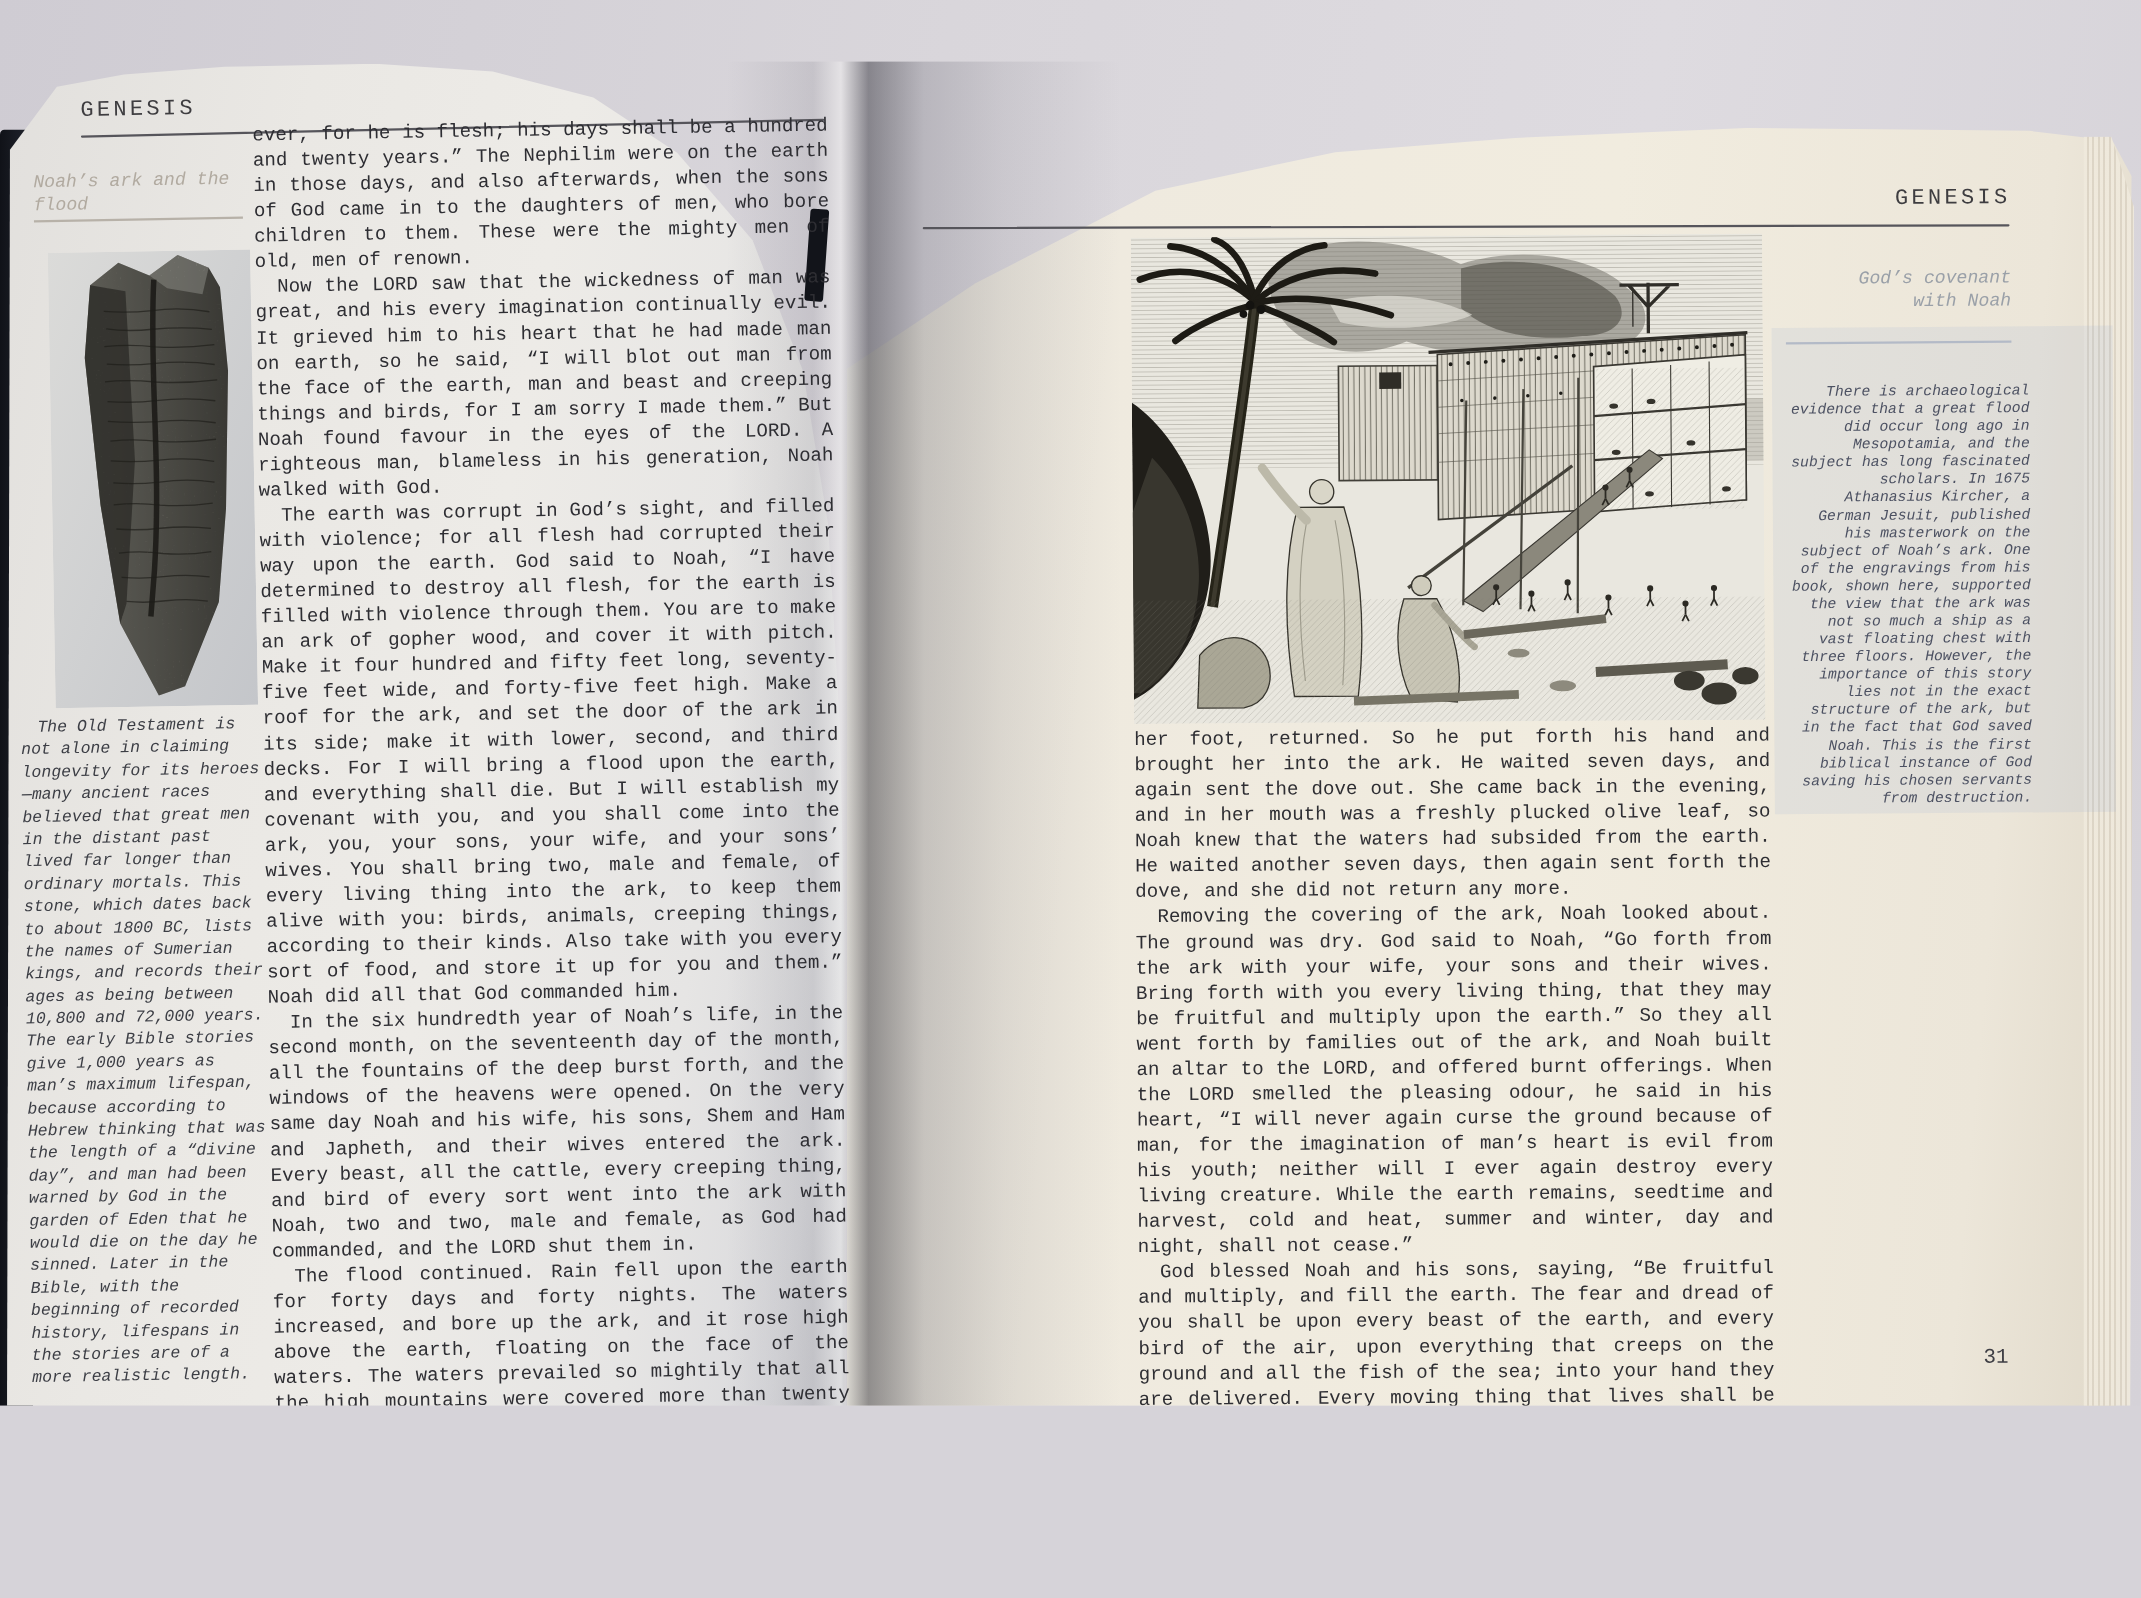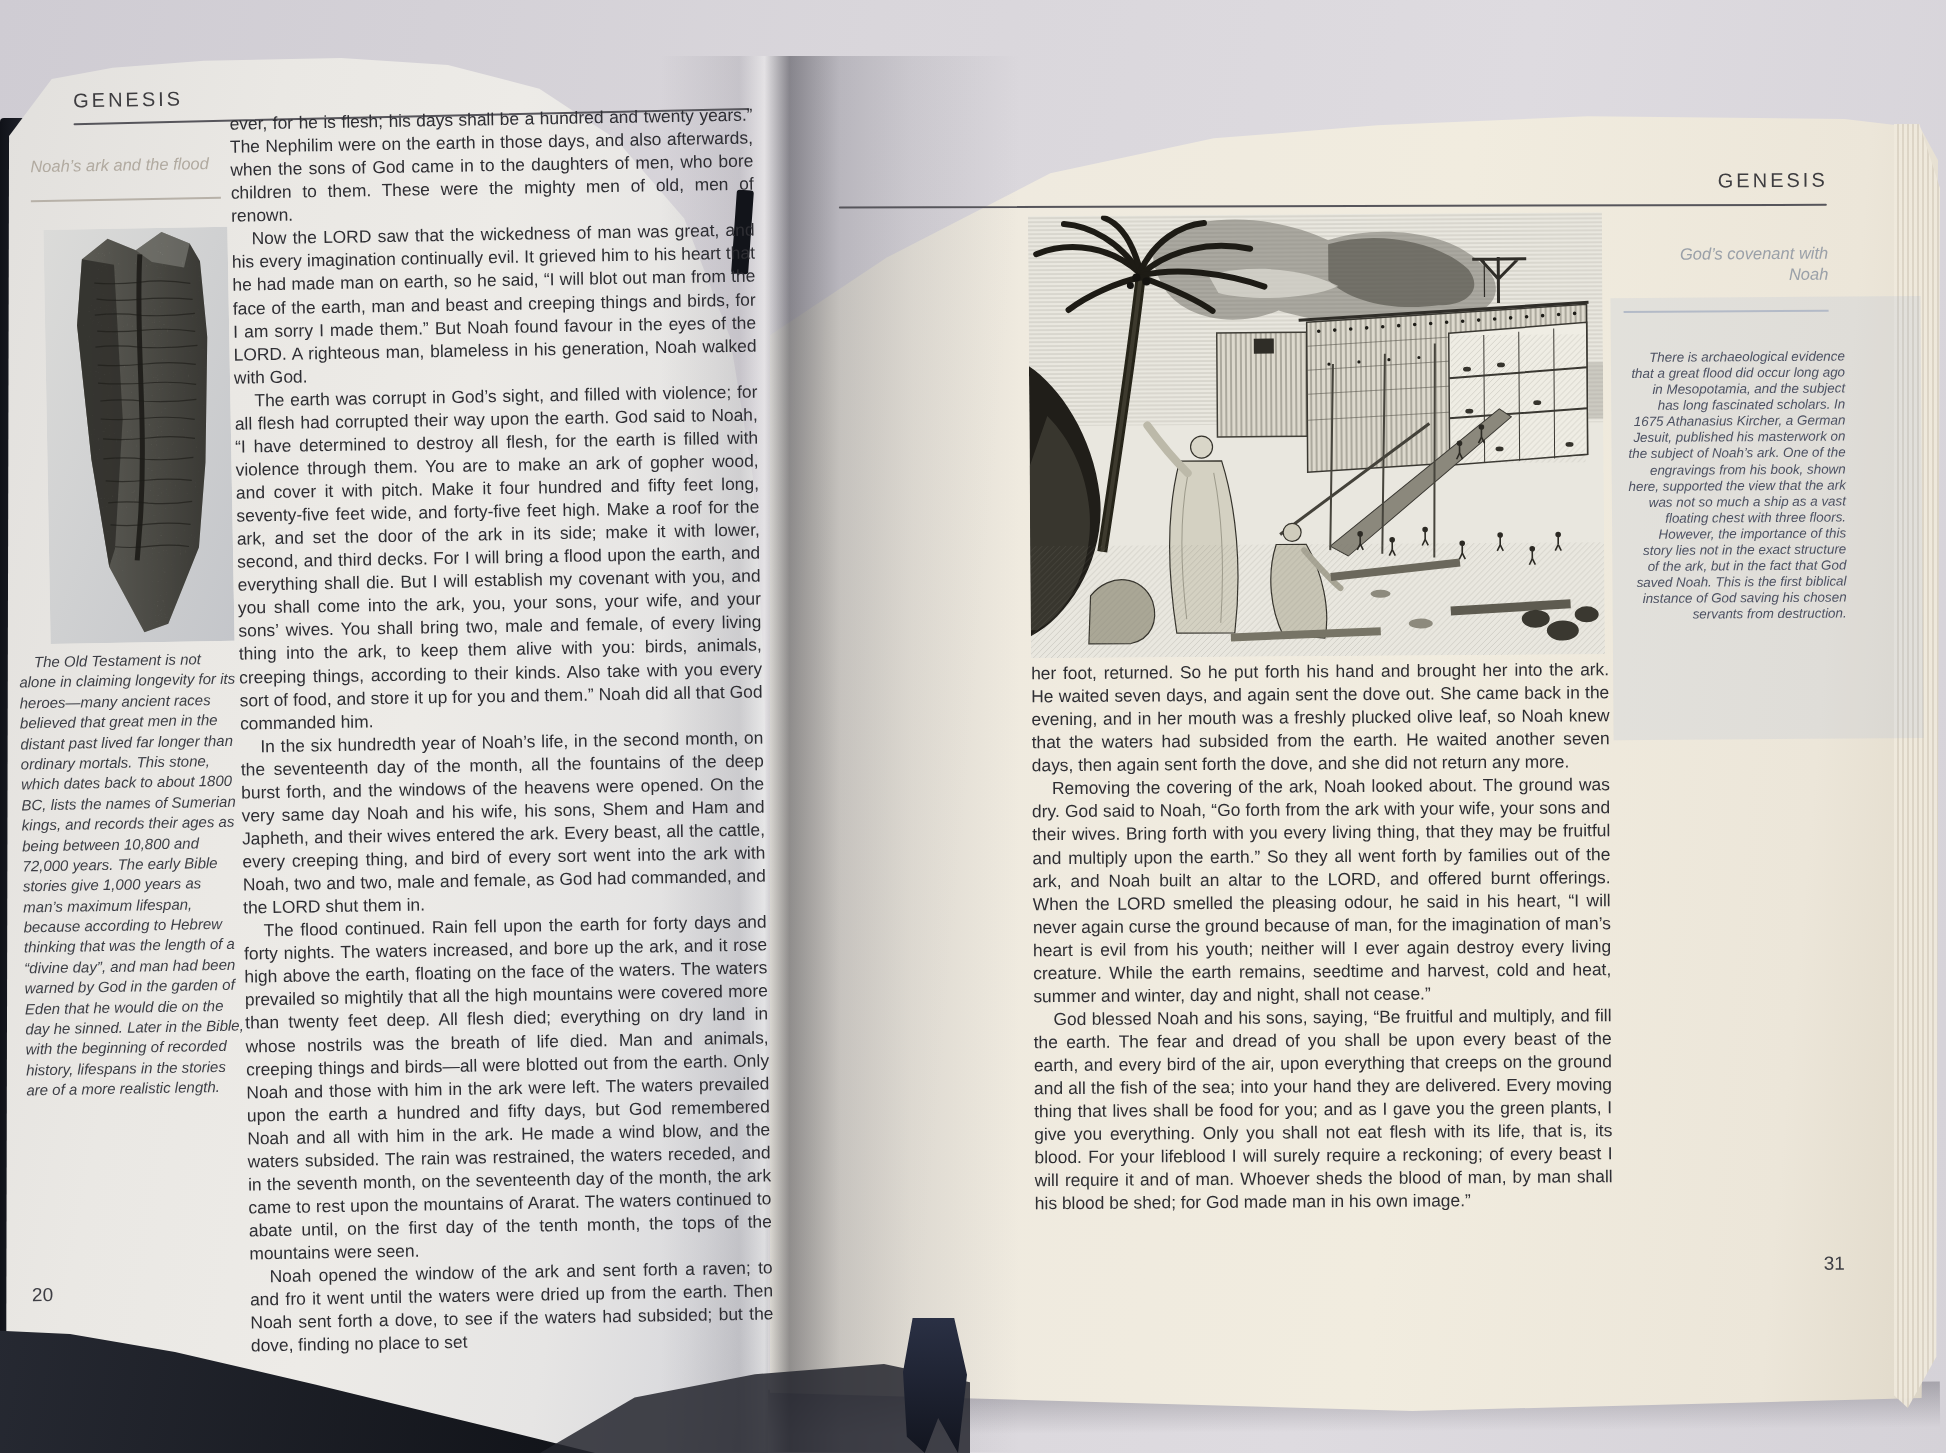--- a/index.html
+++ b/index.html
@@ -1,18 +1,18 @@
 <!DOCTYPE html>
 <html><head>
 <meta charset="utf-8">
 <style>
   html,body{margin:0;padding:0;background:#d6d3d9;}
-  .canvas{position:relative;width:1946px;height:1453px;overflow:hidden;
+  .canvas{position:relative;width:1946px;height:1278px;overflow:hidden;
     background:linear-gradient(100deg,#cfccd3 0%,#d9d6db 40%,#dedbe0 70%,#d5d2d8 100%);
-    font-family:Liberation Sans, sans-serif;}
+    font-family:Liberation Mono, monospace;}
   .abs{position:absolute;}
   
   .cover-left{left:0;top:118px;width:30px;height:1290px;background:linear-gradient(90deg,#101218,#232630);border-radius:4px 0 0 4px;}
   .bottom-shade{left:640px;top:1386px;width:1300px;height:46px;background:linear-gradient(rgba(90,88,98,.38),rgba(90,88,98,0));transform:rotate(-.4deg);}
   .left-page{left:6px;top:58px;width:762px;height:1395px;
     background:linear-gradient(100deg,#e2e0dd 0%,#eae8e4 28%,#edebe7 52%,#e6e5e4 76%,#dadadd 90%,#c8c8cd 100%);
     clip-path:polygon(0.4% 5.6%,6% 1.5%,14% 0.7%,26% 0.2%,44% 0%,58% 0.5%,70% 2.2%,80% 5.8%,89% 11.5%,95% 20%,98% 30%,99.4% 43%,100% 58%,100% 100%,0% 100%);}
   .right-page{left:770px;top:115px;width:1168px;height:1296px;
     background:linear-gradient(95deg,#d8d6d4 0%,#e7e3da 6%,#efeadf 20%,#f1ecdf 55%,#ece6d9 86%,#e3dccd 96%,#d7d0c2 100%);
     clip-path:polygon(0% 17%,10% 11%,24% 4.5%,38% 1.8%,52% 0.8%,70% 0.1%,92% 0.3%,98.5% 1%,100% 3.5%,99.3% 55%,98.6% 99%,55% 100%,0% 98.6%);}
@@ -50,21 +50,21 @@
   
   .rp-content{left:0;top:0;width:100%;height:100%;transform:rotate(-.4deg);transform-origin:1350px 800px;}
   .rp-head{left:1536px;top:172px;width:296px;text-align:right;}
   .rp-rule{left:843px;top:205px;width:988px;height:2px;background:#56555b;border-radius:2px;transform:rotate(.25deg);}
   .rp-side-head{left:1660px;top:246px;width:172px;text-align:right;color:#9aa0a8;}
   .rp-side-rule{left:1627px;top:313px;width:205px;height:1.5px;background:#b9bdc5;}
   .note-panel{left:1614px;top:300px;width:310px;height:442px;background:rgba(150,172,210,.14);}
   .rp-note{left:1630px;top:352px;width:218px;text-align:right;font-size:13.4px;line-height:1.2;color:#4c5162;}
   .rp-engraving{left:1032px;top:214px;width:574px;height:442px;}
   .rp-body{left:1032px;top:660px;width:578px;}
-  .rp-num{left:1800px;top:1256px;width:62px;text-align:center;}
+  .rp-num{left:1800px;top:1226px;width:62px;text-align:left;}
 </style>
 </head>
 <body>
 
 <div class="canvas">
 
   <div class="abs cover-left"></div>
   <div class="abs bottom-shade"></div>
   <div class="abs left-page"></div>
   <div class="abs right-page"></div>

